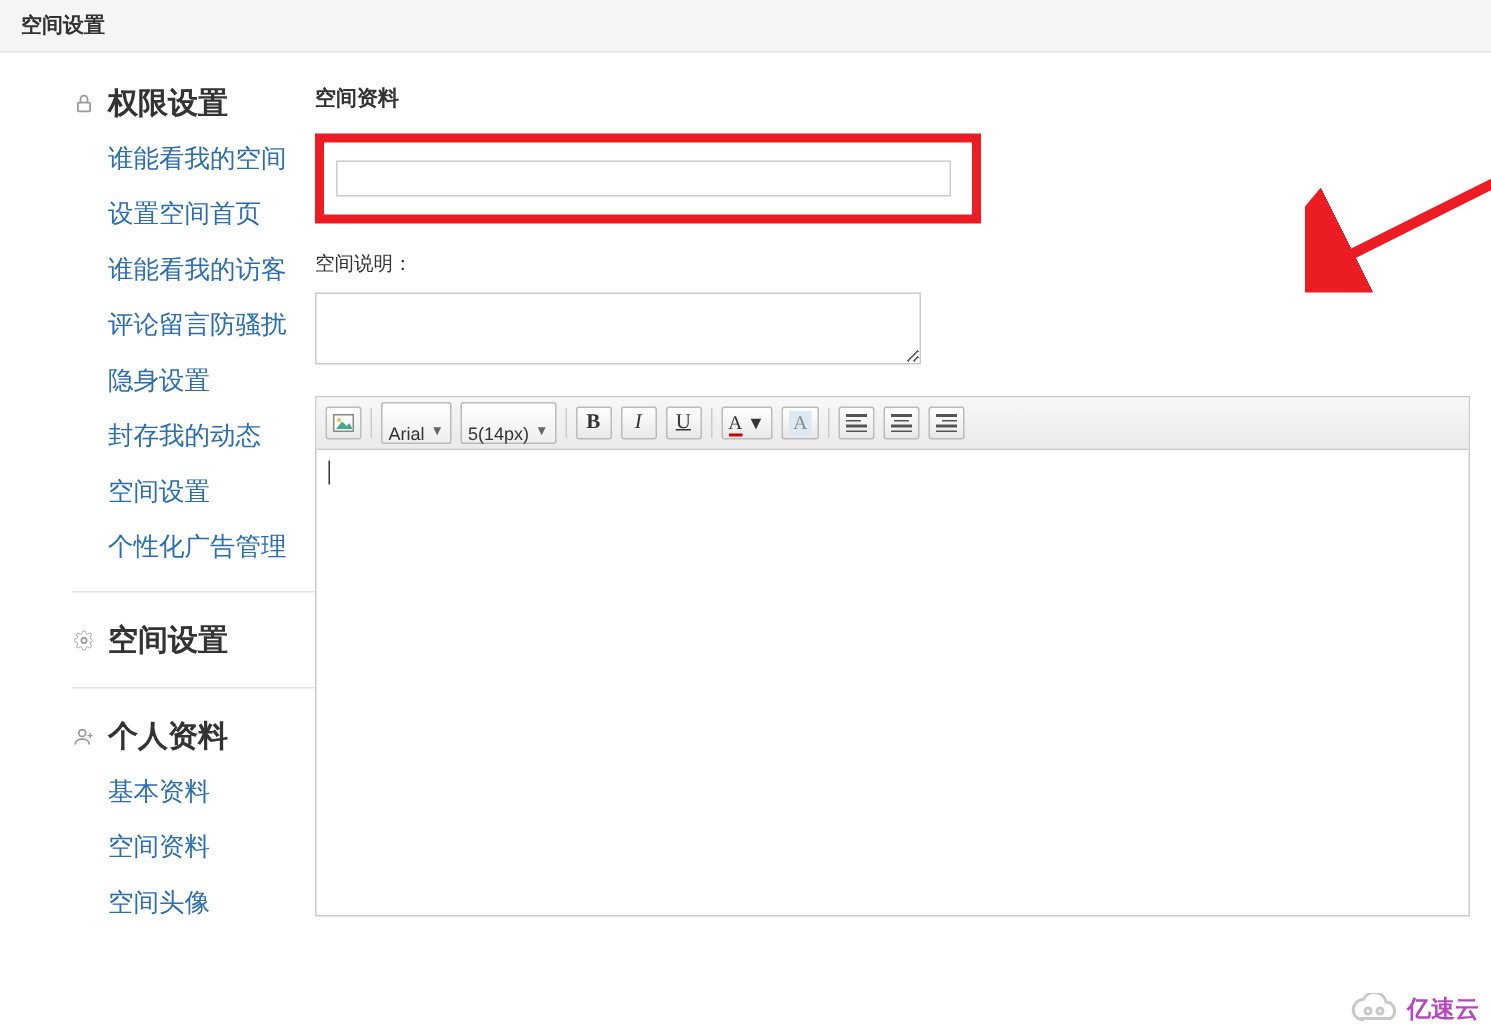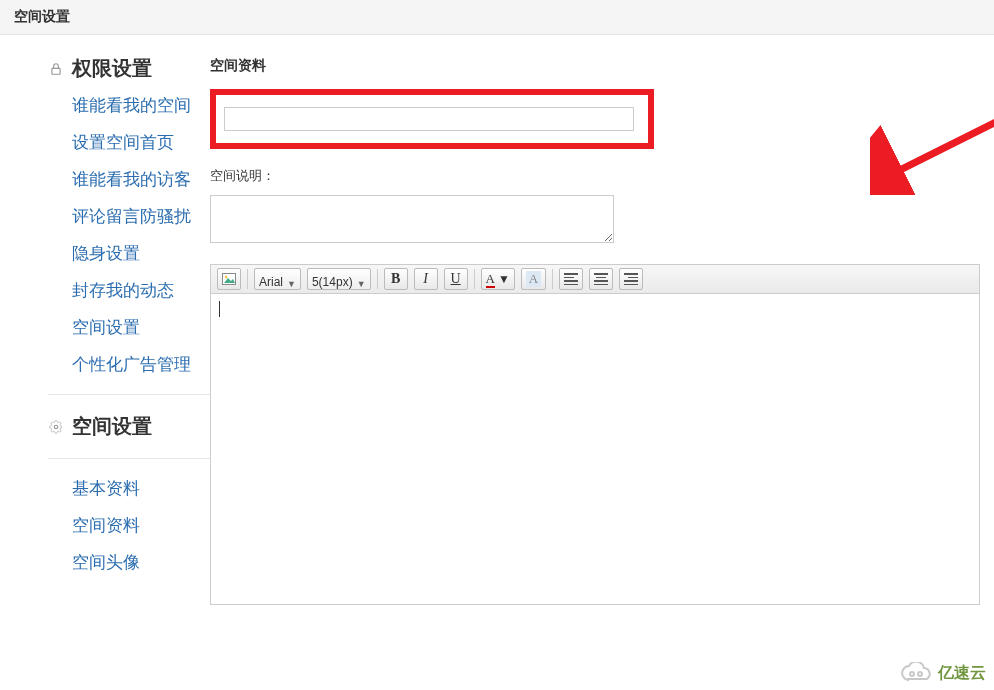--- a/index.html
+++ b/index.html
@@ -136,26 +136,26 @@
     background: linear-gradient(#fff,#e8e8e8);
     border-radius: 2px;
     font-size: 12px;
     color: #333;
     cursor: pointer;
     padding: 0 4px;
   }
   .tbtn svg { display:block; }
   .tsel {
     display: inline-flex;
-    align-items: flex-end;
+    align-items: flex-start;
     height: 22px;
     border: 1px solid #bbb;
     background: linear-gradient(#fff,#eee);
     border-radius: 2px;
-    padding: 0 4px;
+    padding: 13px 4px;
     font-size: 12px;
     gap: 4px;
     cursor: pointer;
   }
   .tsel .caret {
     font-size: 9px;
     color: #666;
   }
   .tb-sep {
     width: 1px;
@@ -184,21 +184,21 @@
     display:inline-block;width:1px;height:16px;background:#333;vertical-align:middle;
   }
   
   .watermark {
     position: fixed;
     right: 8px;
     bottom: 6px;
     display: flex;
     align-items: flex-end;
     gap: 4px;
-    color: #4d7c0f;
+    color: #a21caf;
     font-size: 16px;
     font-weight: bold;
     opacity: 0.8;
   }
   .watermark svg { display:block; }
 </style>
 </head>
 <body>
 
 <div class="header">
@@ -239,20 +239,30 @@
               <circle cx="12" cy="12" r="3"></circle>
               <path d="M19.4 15a1.7 1.7 0 0 0 .34 1.87l.06.06a2 2 0 1 1-2.83 2.83l-.06-.06a1.7 1.7 0 0 0-1.87-.34 1.7 1.7 0 0 0-1.03 1.56V21a2 2 0 1 1-4 0v-.09A1.7 1.7 0 0 0 9 19.4a1.7 1.7 0 0 0-1.87.34l-.06.06a2 2 0 1 1-2.83-2.83l.06-.06A1.7 1.7 0 0 0 4.6 15a1.7 1.7 0 0 0-1.56-1.03H3a2 2 0 1 1 0-4h.09A1.7 1.7 0 0 0 4.6 9a1.7 1.7 0 0 0-.34-1.87l-.06-.06a2 2 0 1 1 2.83-2.83l.06.06A1.7 1.7 0 0 0 9 4.6a1.7 1.7 0 0 0 1.03-1.56V3a2 2 0 1 1 4 0v.09A1.7 1.7 0 0 0 15 4.6a1.7 1.7 0 0 0 1.87-.34l.06-.06a2 2 0 1 1 2.83 2.83l-.06.06A1.7 1.7 0 0 0 19.4 9c.14.34.22.7.22 1.03V10a2 2 0 1 1 0 4h-.09c-.33 0-.69.08-1.03.22z" stroke-width="1"></path>
             </svg>
         </span>
         <span>空间设置</span>
       </div>
     </div>
     <hr class="side-sep">
 
     <div class="side-section">
+      <div class="side-title">
+        <span class="icon">
+          <svg width="14" height="14" viewBox="0 0 24 24" fill="none" stroke="#999" stroke-width="2">
+              <circle cx="10" cy="8" r="4"></circle>
+              <path d="M2 21c0-4 4-6 8-6s8 2 8 6"></path>
+              <path d="M19 8v6M16 11h6" stroke-width="1.5"></path>
+            </svg>
+        </span>
+        <span>个人资料</span>
+      </div>
       <ul class="side-items">
         <li><a>基本资料</a></li>
         <li><a>空间资料</a></li>
         <li><a>空间头像</a></li>
       </ul>
     </div>
 
   </nav>
 
   <main class="main">

